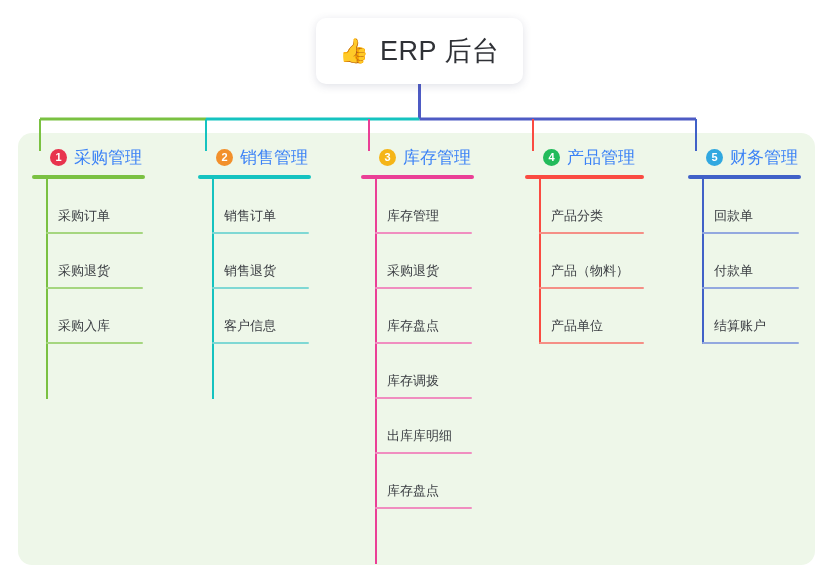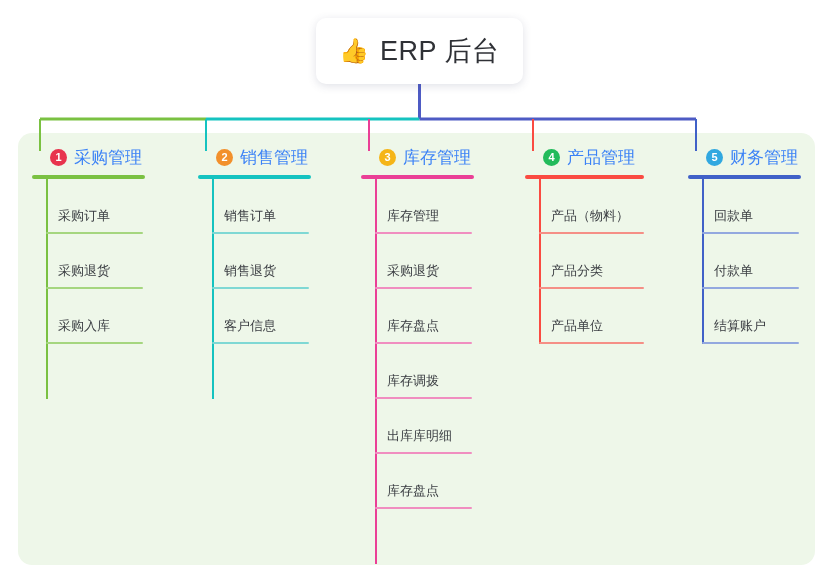--- a/index.html
+++ b/index.html
@@ -241,28 +241,28 @@
       </div>
       <div class="column" style="left: 525px;">
         <div class="col-header">
           <span class="badge" style="background: rgb(34, 187, 91);">4</span>
           <span class="col-title">产品管理</span>
         </div>
         <div class="col-rule" style="width: 119px; background: rgb(250, 75, 66);"></div>
         <div class="leaves">
           <div class="spine" style="background: rgb(250, 75, 66); height: 165px;"></div>
           <div class="leaf">
+            <span class="leaf-text">产品分类</span>
+            <div class="leaf-rule" style="width: 105px; background: rgb(245, 143, 134);"></div>
+          </div>
+          <div class="leaf">
             <span class="leaf-text">产品（物料）</span>
             <div class="leaf-rule" style="width: 105px; background: rgb(245, 143, 134);"></div>
           </div>
           <div class="leaf">
-            <span class="leaf-text">产品分类</span>
-            <div class="leaf-rule" style="width: 105px; background: rgb(245, 143, 134);"></div>
-          </div>
-          <div class="leaf">
             <span class="leaf-text">产品单位</span>
             <div class="leaf-rule" style="width: 105px; background: rgb(245, 143, 134);"></div>
           </div>
         </div>
       </div>
       <div class="column" style="left: 688px;">
         <div class="col-header">
           <span class="badge" style="background: rgb(49, 168, 224);">5</span>
           <span class="col-title">财务管理</span>
         </div>

